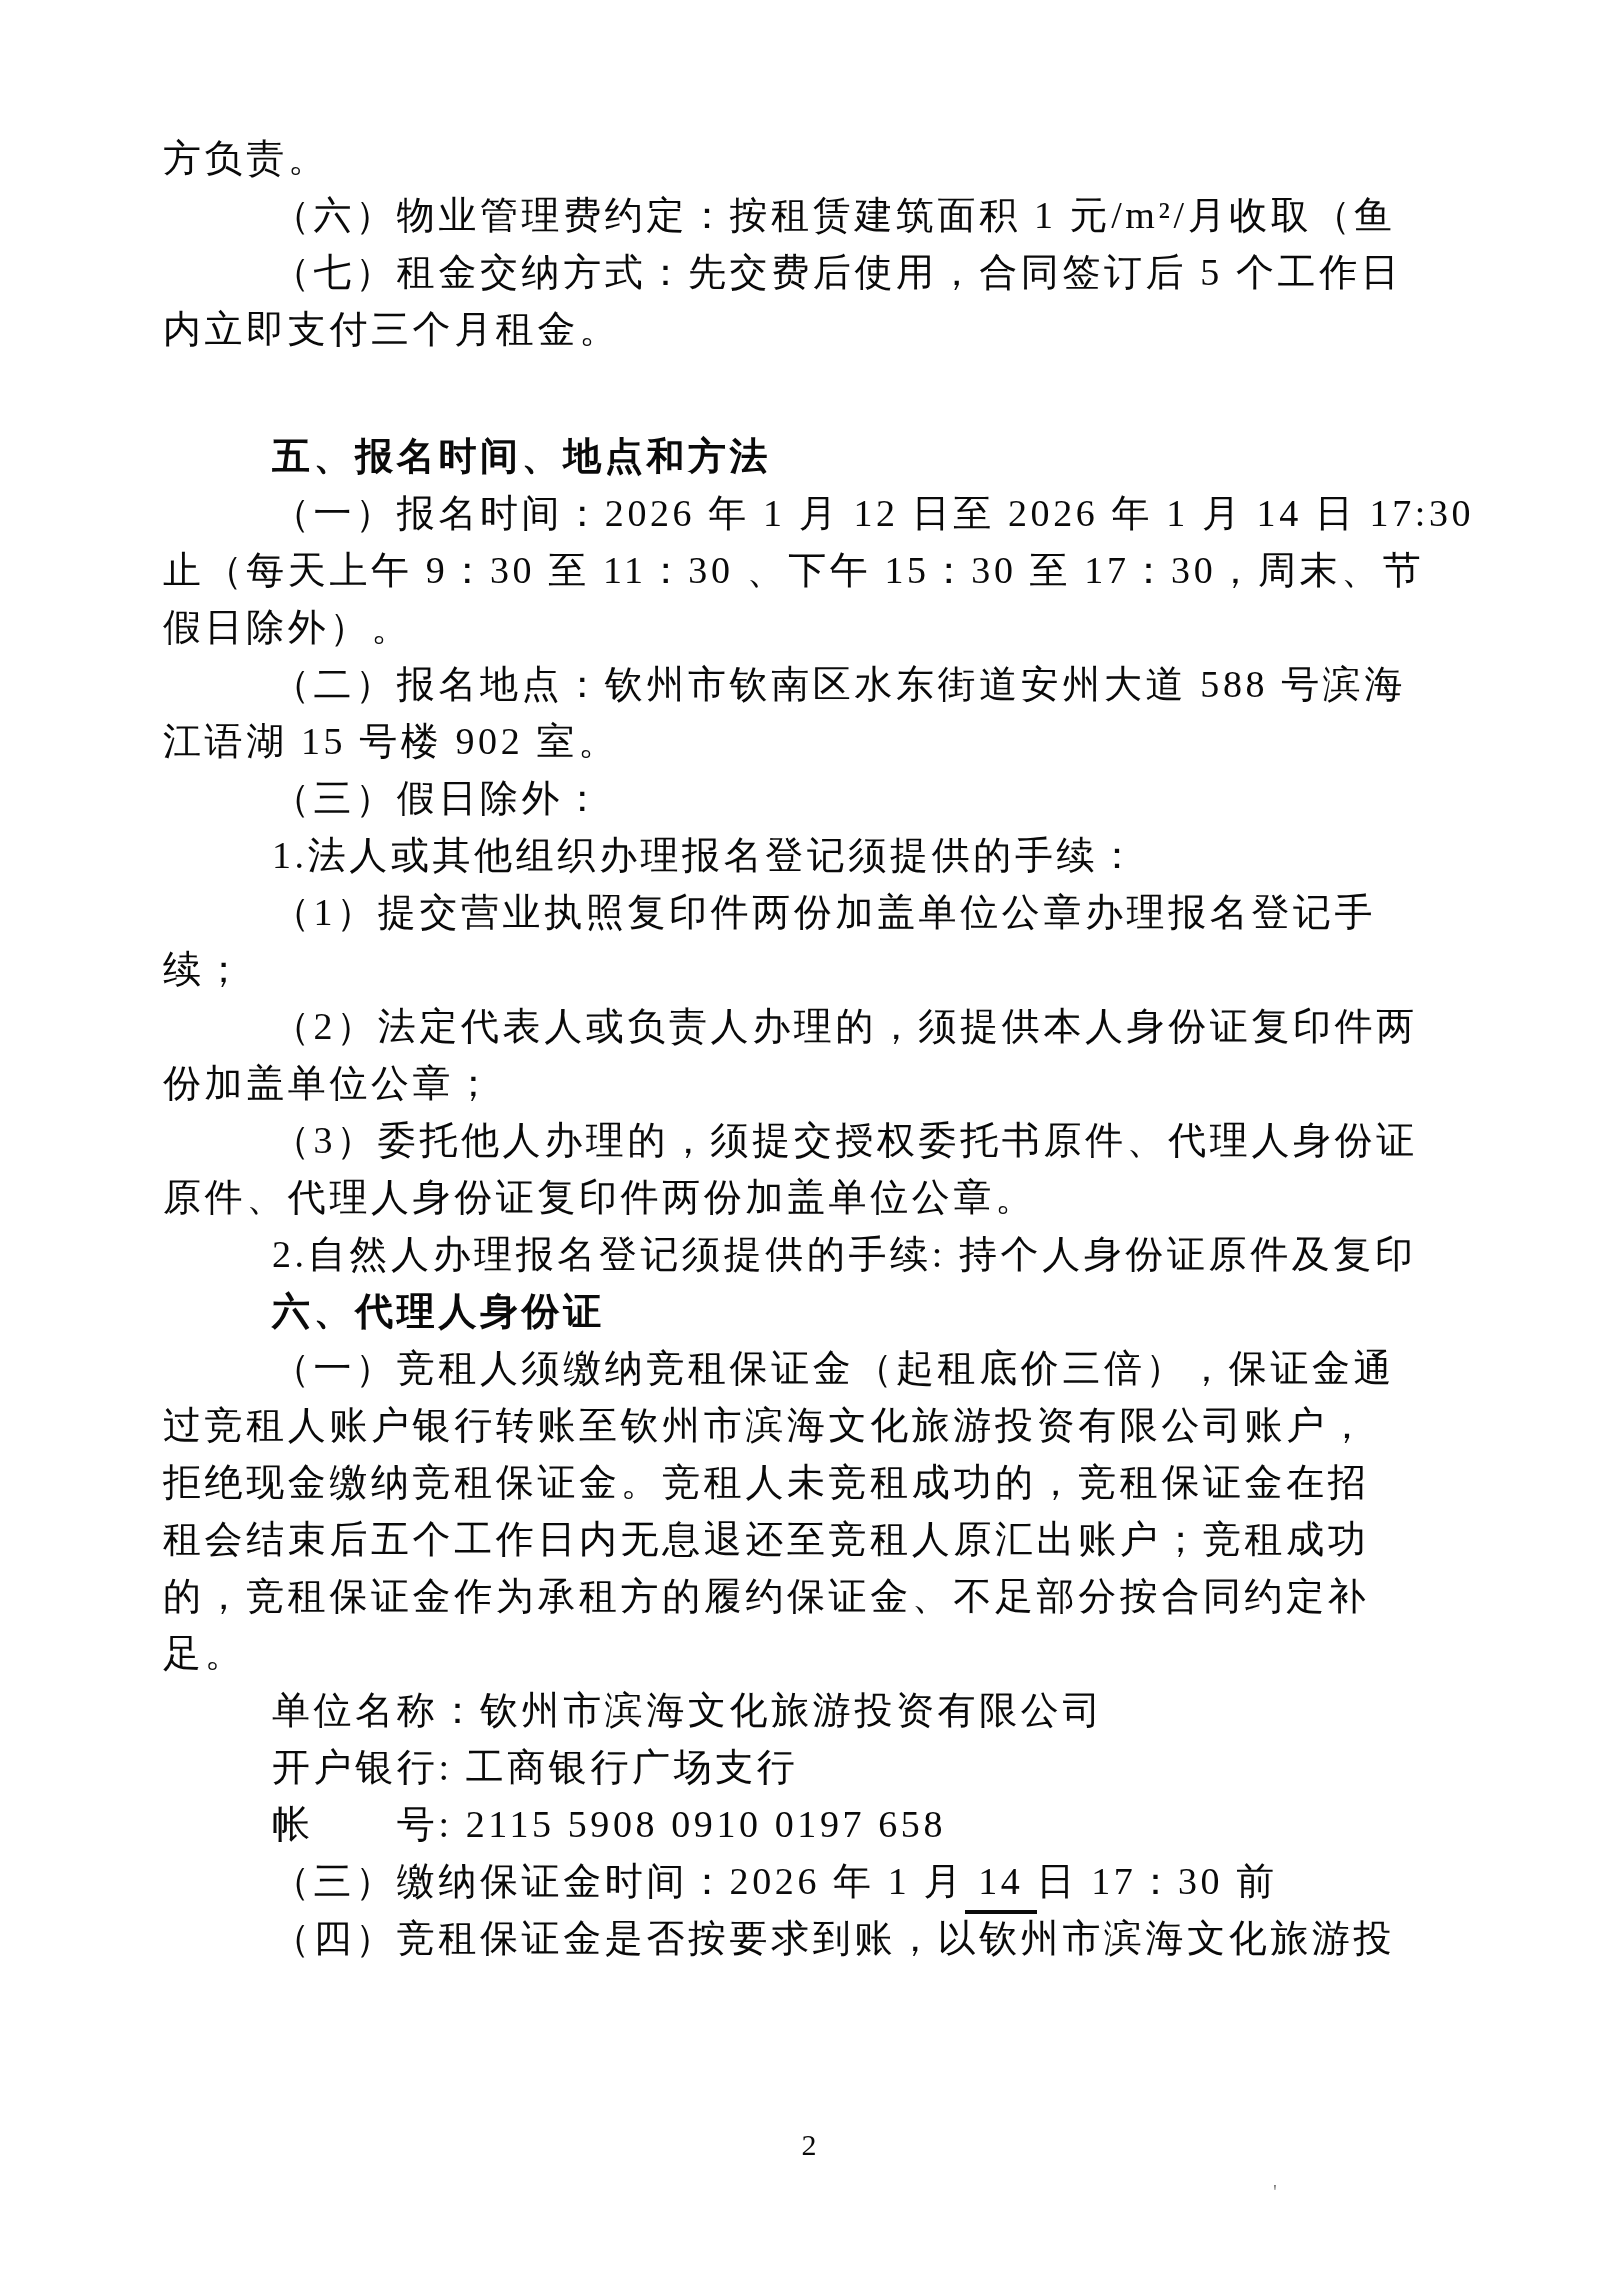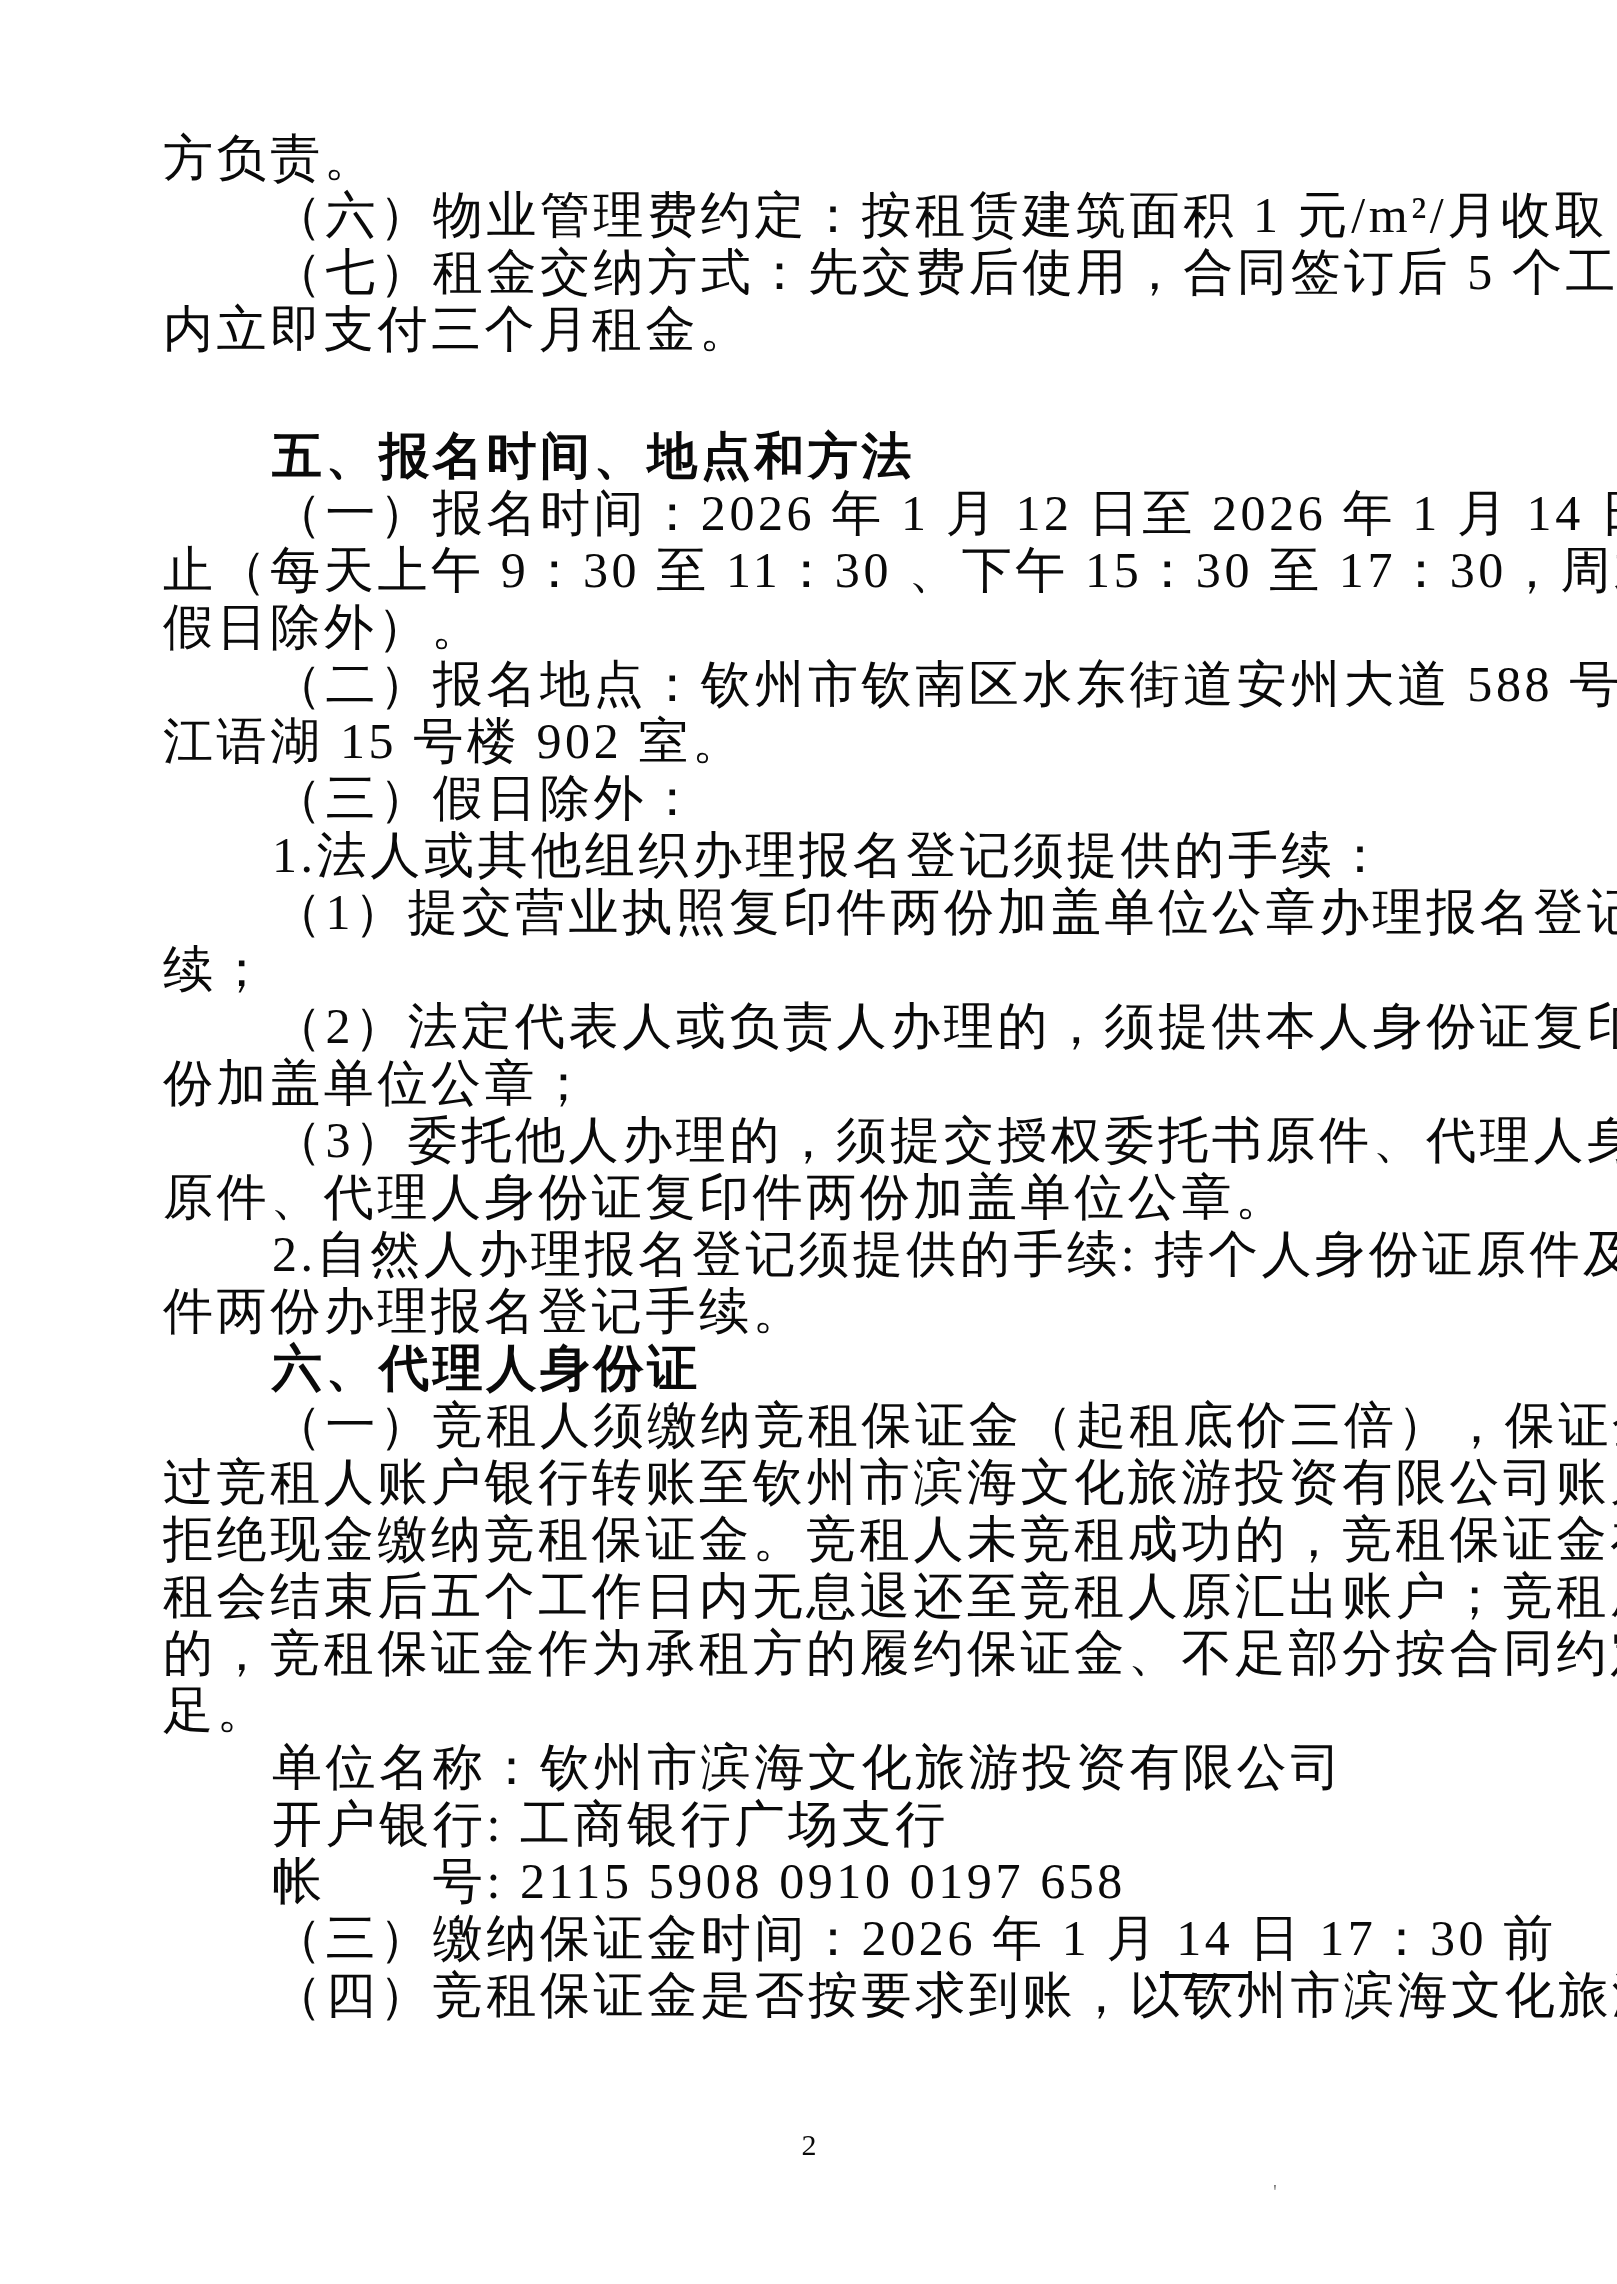--- a/index.html
+++ b/index.html
@@ -17,21 +17,21 @@
   }
   .doc {
     position: absolute;
     top: 130px;
     left: 163px;
     width: 1341px;
   }
   .line {
     height: 57px;
     line-height: 57px;
-    font-size: 50px;
+    font-size: 38px;
     letter-spacing: 3.6px;
     white-space: nowrap;
     font-weight: 400;
   }
   .line.indent {
     padding-left: 109px;
   }
   .line.gap-before {
     margin-top: 70px;
   }
@@ -80,21 +80,20 @@
       <div class="line"><span>江语湖 15 号楼 902 室。</span></div>
       <div class="line indent"><span>（三）假日除外：</span></div>
       <div class="line indent"><span>1.法人或其他组织办理报名登记须提供的手续：</span></div>
       <div class="line indent"><span>（1）提交营业执照复印件两份加盖单位公章办理报名登记手</span></div>
       <div class="line"><span>续；</span></div>
       <div class="line indent"><span>（2）法定代表人或负责人办理的，须提供本人身份证复印件两</span></div>
       <div class="line"><span>份加盖单位公章；</span></div>
       <div class="line indent"><span>（3）委托他人办理的，须提交授权委托书原件、代理人身份证</span></div>
       <div class="line"><span>原件、代理人身份证复印件两份加盖单位公章。</span></div>
       <div class="line indent"><span>2.自然人办理报名登记须提供的手续: 持个人身份证原件及复印</span></div>
-      <div class="line"><span>件两份办理报名登记手续。</span></div>
       <div class="line indent heading"><span>六、代理人身份证</span></div>
       <div class="line indent"><span>（一）竞租人须缴纳竞租保证金（起租底价三倍），保证金通</span></div>
       <div class="line"><span>过竞租人账户银行转账至钦州市滨海文化旅游投资有限公司账户，</span></div>
       <div class="line"><span>拒绝现金缴纳竞租保证金。竞租人未竞租成功的，竞租保证金在招</span></div>
       <div class="line"><span>租会结束后五个工作日内无息退还至竞租人原汇出账户；竞租成功</span></div>
       <div class="line"><span>的，竞租保证金作为承租方的履约保证金、不足部分按合同约定补</span></div>
       <div class="line"><span>足。</span></div>
       <div class="line indent"><span>单位名称：钦州市滨海文化旅游投资有限公司</span></div>
       <div class="line indent"><span>开户银行: 工商银行广场支行</span></div>
       <div class="line indent"><span>帐　　号: 2115 5908 0910 0197 658</span></div>

